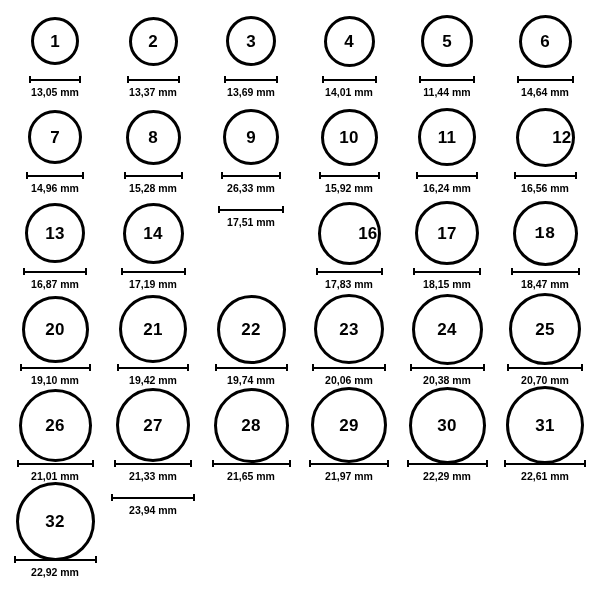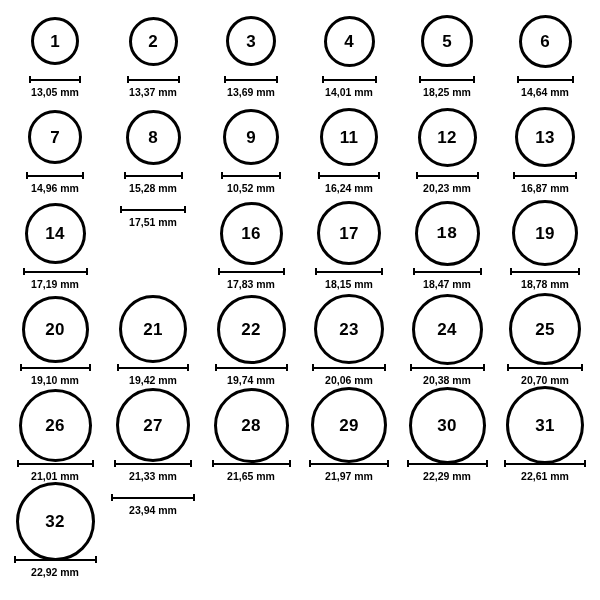--- a/index.html
+++ b/index.html
@@ -144,21 +144,21 @@
       </div>
       <div class="cell">
         <div class="ring-wrap">
           <div class="ring" style="width: 52px; height: 52px;">
             <span class="ring-label">5</span>
           </div>
         </div>
         <div class="measure">
           <div class="bar" style="width: 52px;"></div>
         </div>
-        <div class="mm">18,25 mm</div>
+        <div class="mm">11,44 mm</div>
       </div>
       <div class="cell">
         <div class="ring-wrap">
           <div class="ring" style="width: 53px; height: 53px;">
             <span class="ring-label">6</span>
           </div>
         </div>
         <div class="measure">
           <div class="bar" style="width: 53px;"></div>
         </div>
@@ -188,43 +188,54 @@
       </div>
       <div class="cell">
         <div class="ring-wrap">
           <div class="ring" style="width: 56px; height: 56px;">
             <span class="ring-label">9</span>
           </div>
         </div>
         <div class="measure">
           <div class="bar" style="width: 56px;"></div>
         </div>
-        <div class="mm">10,52 mm</div>
+        <div class="mm">26,33 mm</div>
+      </div>
+      <div class="cell">
+        <div class="ring-wrap">
+          <div class="ring" style="width: 57px; height: 57px;">
+            <span class="ring-label">10</span>
+          </div>
+        </div>
+        <div class="measure">
+          <div class="bar" style="width: 57px;"></div>
+        </div>
+        <div class="mm">15,92 mm</div>
       </div>
       <div class="cell">
         <div class="ring-wrap">
           <div class="ring" style="width: 58px; height: 58px;">
             <span class="ring-label">11</span>
           </div>
         </div>
         <div class="measure">
           <div class="bar" style="width: 58px;"></div>
         </div>
         <div class="mm">16,24 mm</div>
       </div>
       <div class="cell">
         <div class="ring-wrap">
-          <div class="ring" style="width: 59px; height: 59px;">
+          <div class="ring" style="width: 59px; height: 59px; justify-content: flex-end;">
             <span class="ring-label">12</span>
           </div>
         </div>
         <div class="measure">
           <div class="bar" style="width: 59px;"></div>
         </div>
-        <div class="mm">20,23 mm</div>
+        <div class="mm">16,56 mm</div>
       </div>
       <div class="cell">
         <div class="ring-wrap">
           <div class="ring" style="width: 60px; height: 60px;">
             <span class="ring-label">13</span>
           </div>
         </div>
         <div class="measure">
           <div class="bar" style="width: 60px;"></div>
         </div>
@@ -242,21 +253,21 @@
         <div class="mm">17,19 mm</div>
       </div>
       <div class="cell">
         <div class="measure">
           <div class="bar" style="width: 62px;"></div>
         </div>
         <div class="mm">17,51 mm</div>
       </div>
       <div class="cell">
         <div class="ring-wrap">
-          <div class="ring" style="width: 63px; height: 63px;">
+          <div class="ring" style="width: 63px; height: 63px; justify-content: flex-end;">
             <span class="ring-label">16</span>
           </div>
         </div>
         <div class="measure">
           <div class="bar" style="width: 63px;"></div>
         </div>
         <div class="mm">17,83 mm</div>
       </div>
       <div class="cell">
         <div class="ring-wrap">
@@ -272,31 +283,20 @@
       <div class="cell">
         <div class="ring-wrap">
           <div class="ring" style="width: 65px; height: 65px; font-family: Liberation Mono, monospace;">
             <span class="ring-label">18</span>
           </div>
         </div>
         <div class="measure">
           <div class="bar" style="width: 65px;"></div>
         </div>
         <div class="mm">18,47 mm</div>
-      </div>
-      <div class="cell">
-        <div class="ring-wrap">
-          <div class="ring" style="width: 66px; height: 66px;">
-            <span class="ring-label">19</span>
-          </div>
-        </div>
-        <div class="measure">
-          <div class="bar" style="width: 66px;"></div>
-        </div>
-        <div class="mm">18,78 mm</div>
       </div>
       <div class="cell">
         <div class="ring-wrap">
           <div class="ring" style="width: 67px; height: 67px;">
             <span class="ring-label">20</span>
           </div>
         </div>
         <div class="measure">
           <div class="bar" style="width: 67px;"></div>
         </div>

